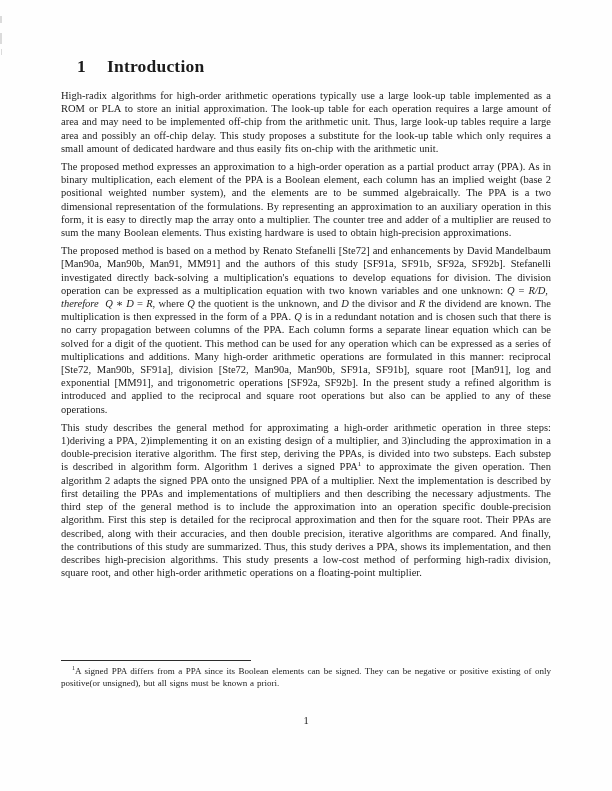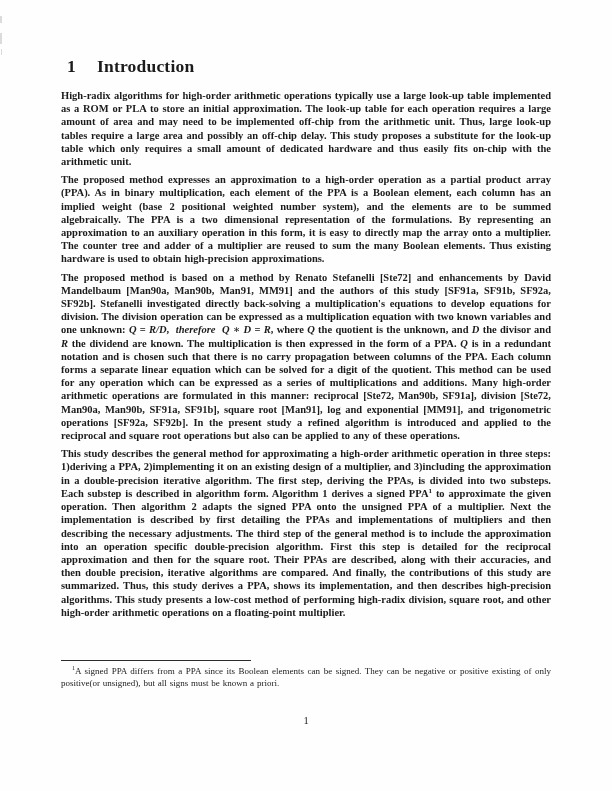--- a/index.html
+++ b/index.html
@@ -16,34 +16,33 @@
     color: #1b1b1b;
     overflow: hidden;
   }
   .content {
     position: absolute;
     top: 57px;
     left: 61px;
     width: 490px;
   }
   .section-heading {
-    margin: 0 0 13px 6px;
+    margin: 0 0 13px 16px;
     font-size: 17.5px;
     line-height: 19px;
     font-weight: bold;
     letter-spacing: 0.2px;
   }
   .sec-num {
     display: inline-block;
     margin-right: 21px;
   }
   .body-text {
     max-height: 592px;
     overflow: hidden;
-    font-weight: bold;
   }
   p.para {
     margin: 0 0 5px 0;
     font-size: 10.5px;
     line-height: 13.2px;
     text-align: justify;
     word-spacing: 0.4px;
   }
   p.para:last-child { margin-bottom: 0; }
   .it { font-style: italic; }

